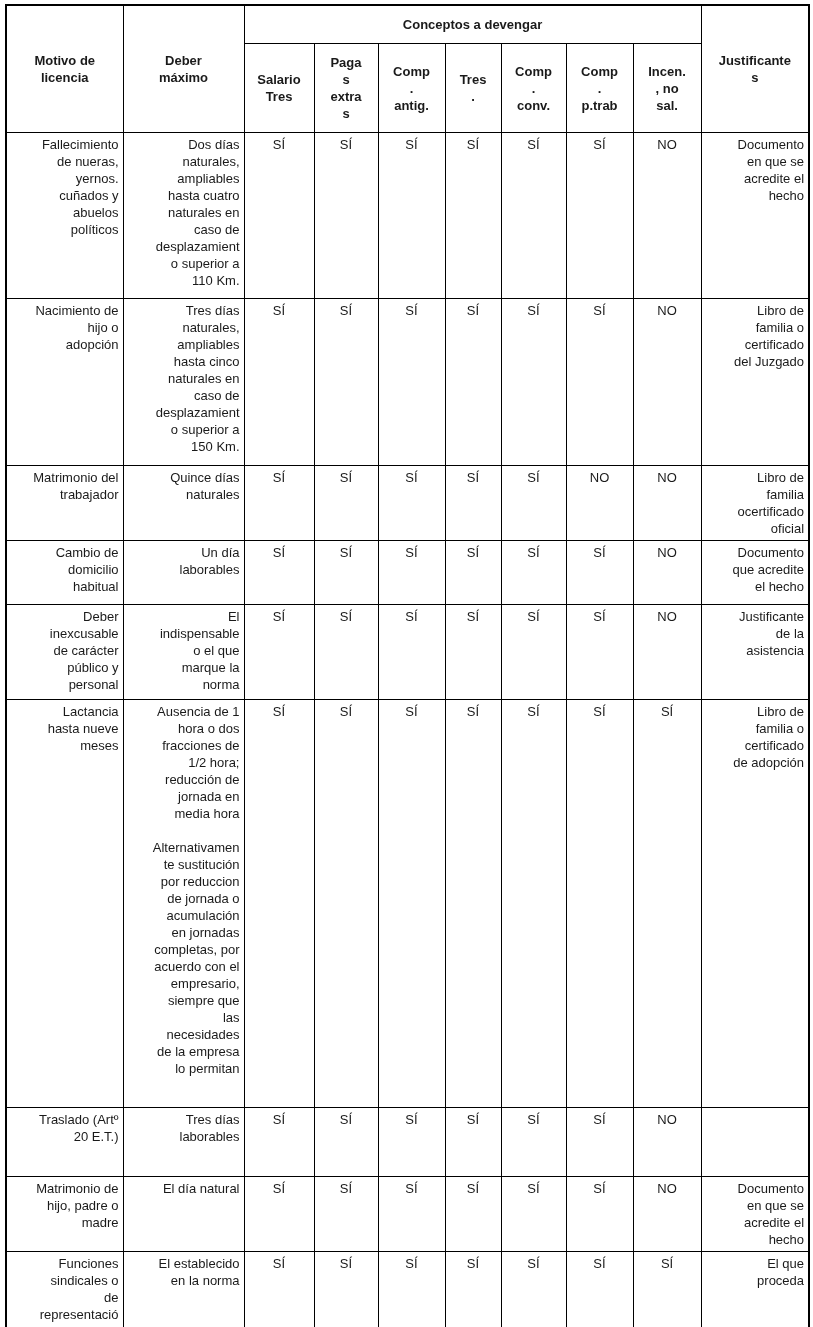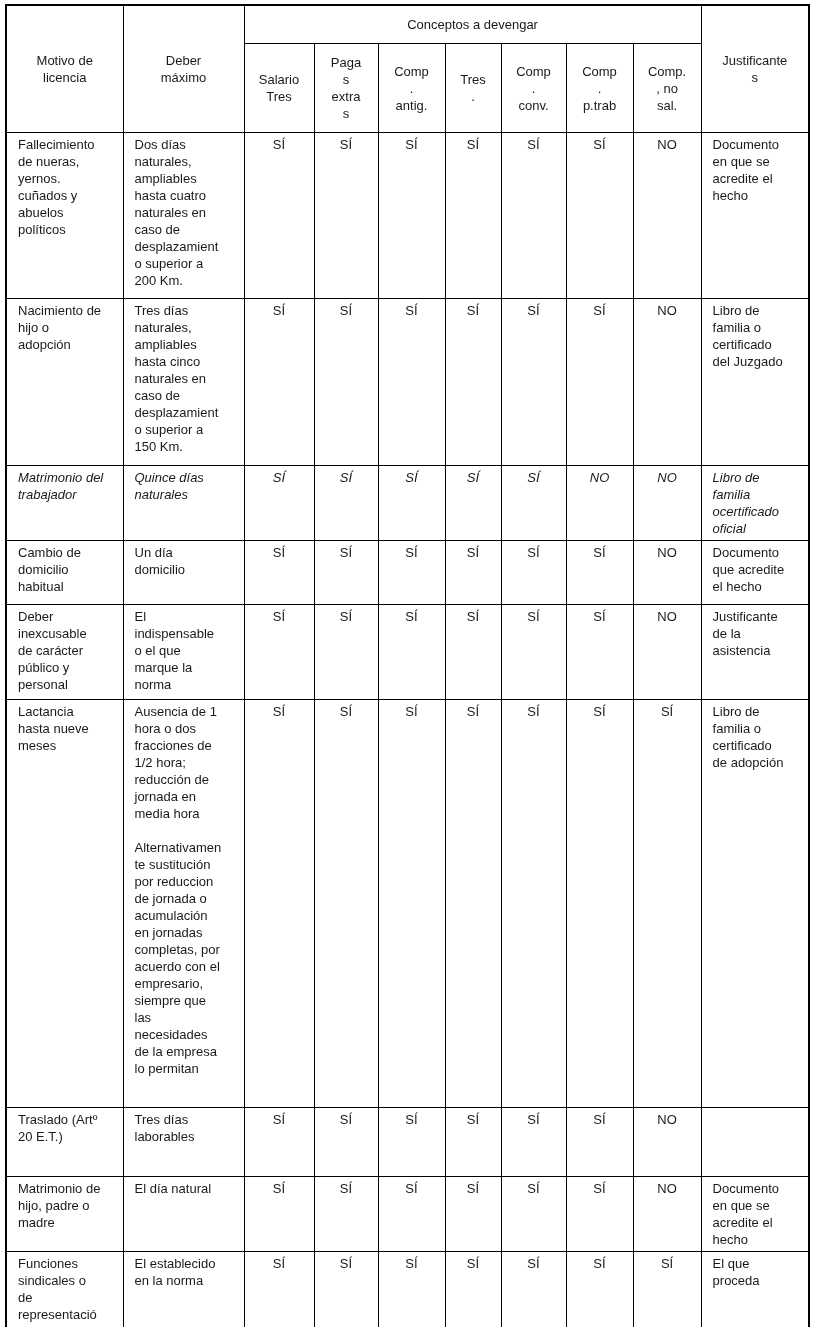--- a/index.html
+++ b/index.html
@@ -19,36 +19,36 @@
     border: 1px solid #000;
     box-sizing: border-box;
     overflow: hidden;
     font-size: 13px;
     line-height: 17px;
     color: #1a1a1a;
     white-space: pre-line;
     padding: 2px 4px;
   }
   .lic th {
-    font-weight: normal;
+    font-weight: bold;
     text-align: center;
     vertical-align: middle;
     padding: 10px 2px;
     margin-top: 12px;
   }
   .lic td { vertical-align: top; }
-  .lic td.text { text-align: left; padding: 3px 4px 3px 11px; }
+  .lic td.text { text-align: right; padding: 3px 4px 3px 11px; }
   .lic td.val  { text-align: center; padding-top: 3px; }
 
   thead tr.group-row { height: 27px; }
   thead tr.sub-row   { height: 79px; }
 
   tbody tr:nth-child(1)  { height: 166px; }
   tbody tr:nth-child(2)  { height: 167px; }
-  tbody tr:nth-child(3)  { height: 74px; font-style: italic; }
+  tbody tr:nth-child(3)  { height: 74px; }
   tbody tr:nth-child(4)  { height: 64px; }
   tbody tr:nth-child(5)  { height: 95px; }
   tbody tr:nth-child(6)  { height: 408px; }
   tbody tr:nth-child(7)  { height: 69px; }
   tbody tr:nth-child(8)  { height: 66px; margin-top: 44px; }
   tbody tr:nth-child(9)  { height: 100px; }
   tbody tr:nth-child(10) { height: 6px; }
 </style>
 </head>
 <body>
@@ -88,42 +88,42 @@
 .
 antig.</th>
         <th>Tres
 .</th>
         <th>Comp
 .
 conv.</th>
         <th>Comp
 .
 p.trab</th>
-        <th>Comp.
+        <th>Incen.
 , no
 sal.</th>
       </tr>
     </thead>
     <tbody>
       <tr>
         <td class="text">Fallecimiento
 de nueras,
 yernos.
 cuñados y
 abuelos
 políticos</td>
         <td class="text">Dos días
 naturales,
 ampliables
 hasta cuatro
 naturales en
 caso de
 desplazamient
 o superior a
-200 Km.</td>
+110 Km.</td>
         <td class="val">SÍ</td>
         <td class="val">SÍ</td>
         <td class="val">SÍ</td>
         <td class="val">SÍ</td>
         <td class="val">SÍ</td>
         <td class="val">SÍ</td>
         <td class="val">NO</td>
         <td class="text">Documento
 en que se
 acredite el
@@ -169,21 +169,21 @@
         <td class="text">Libro de
 familia
 ocertificado
 oficial</td>
       </tr>
       <tr>
         <td class="text">Cambio de
 domicilio
 habitual</td>
         <td class="text">Un día
-domicilio</td>
+laborables</td>
         <td class="val">SÍ</td>
         <td class="val">SÍ</td>
         <td class="val">SÍ</td>
         <td class="val">SÍ</td>
         <td class="val">SÍ</td>
         <td class="val">SÍ</td>
         <td class="val">NO</td>
         <td class="text">Documento
 que acredite
 el hecho</td>

